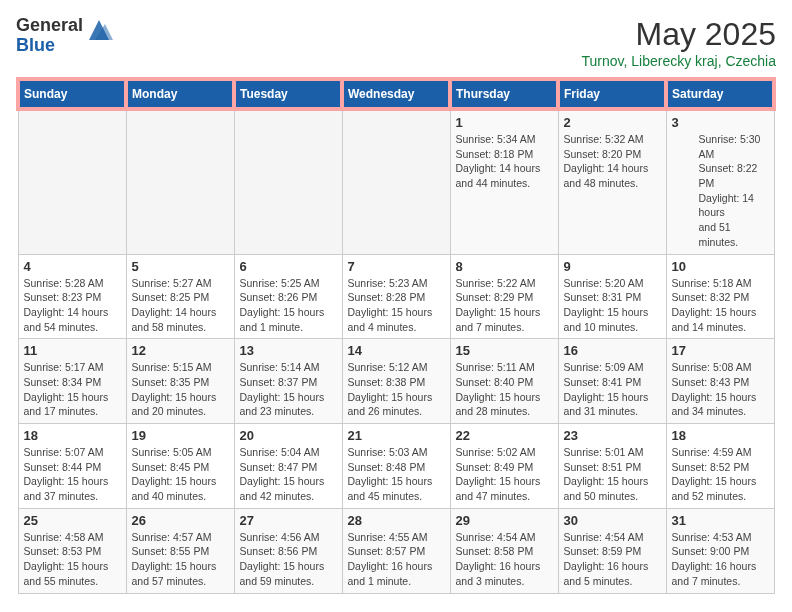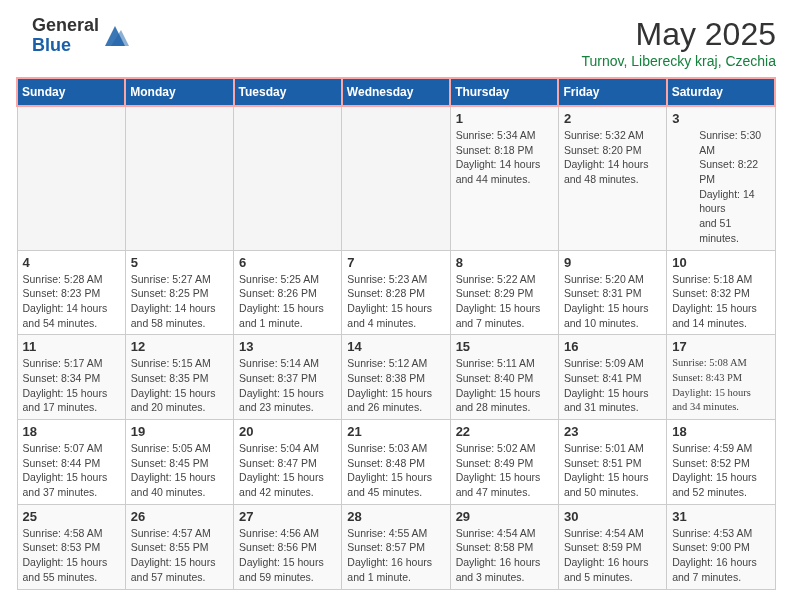--- a/index.html
+++ b/index.html
@@ -11,22 +11,21 @@
       padding: 16px;
     }
     .header {
       display: flex;
       justify-content: space-between;
       align-items: flex-start;
       margin-bottom: 8px;
     }
     .logo {
       display: flex;
-      align-items: center;
-      margin-left: 16px;
+      align-items: flex-start;
     }
     .logo-text {
       font-size: 18px;
       font-weight: bold;
       line-height: 1.1;
     }
     .logo-text .general { color: #333; }
     .logo-text .blue { color: #1a5fa8; }
     .logo-icon {
       width: 28px;
@@ -50,21 +49,21 @@
       border-collapse: collapse;
       font-size: 11px;
     }
     .calendar thead th {
       background-color: #1a5fa8;
       color: #fff;
       padding: 6px 4px;
       text-align: left;
       font-weight: bold;
       font-size: 12px;
-      border: 2px solid #fca5a5;
+      border: 4px solid #fca5a5;
     }
     .calendar tbody td {
       border: 1px solid #ccc;
       vertical-align: top;
       padding: 4px 5px;
       width: 108px;
       min-height: 80px;
       background: #fff;
     }
     .calendar tbody tr:nth-child(odd) td {
@@ -243,21 +242,21 @@
         </td>
         <td>
           <span class="day-num">16</span>
           <div class="day-info" style="white-space: pre-line;">Sunrise: 5:09 AM
 Sunset: 8:41 PM
 Daylight: 15 hours
 and 31 minutes.</div>
         </td>
         <td>
           <span class="day-num">17</span>
-          <div class="day-info" style="white-space: pre-line; font-family: Liberation Serif, serif;">Sunrise: 5:08 AM
+          <div class="day-info" style="white-space: pre-line;">Sunrise: 5:08 AM
 Sunset: 8:43 PM
 Daylight: 15 hours
 and 34 minutes.</div>
         </td>
       </tr>
       <tr>
         <td>
           <span class="day-num">18</span>
           <div class="day-info" style="white-space: pre-line;">Sunrise: 5:07 AM
 Sunset: 8:44 PM

